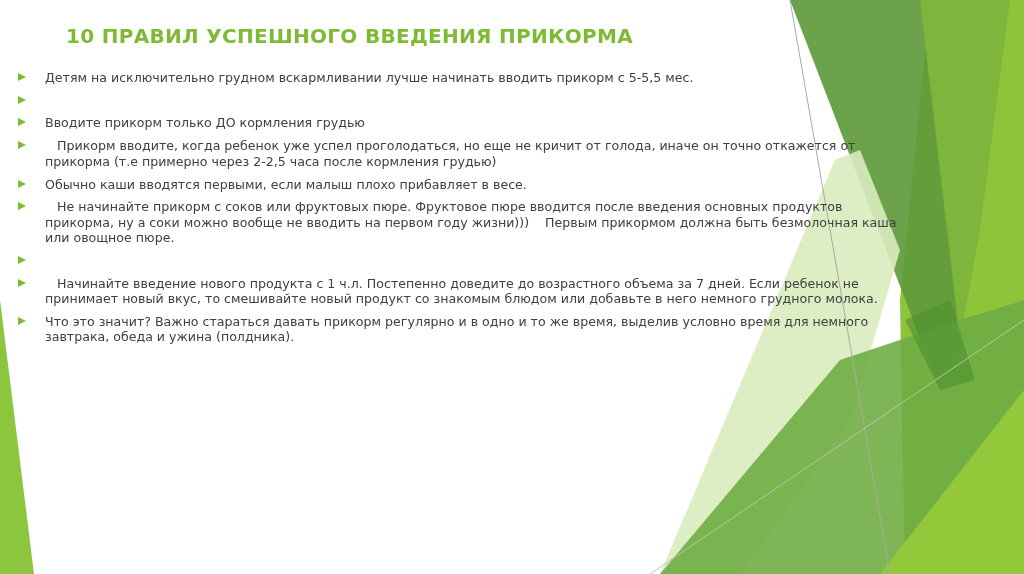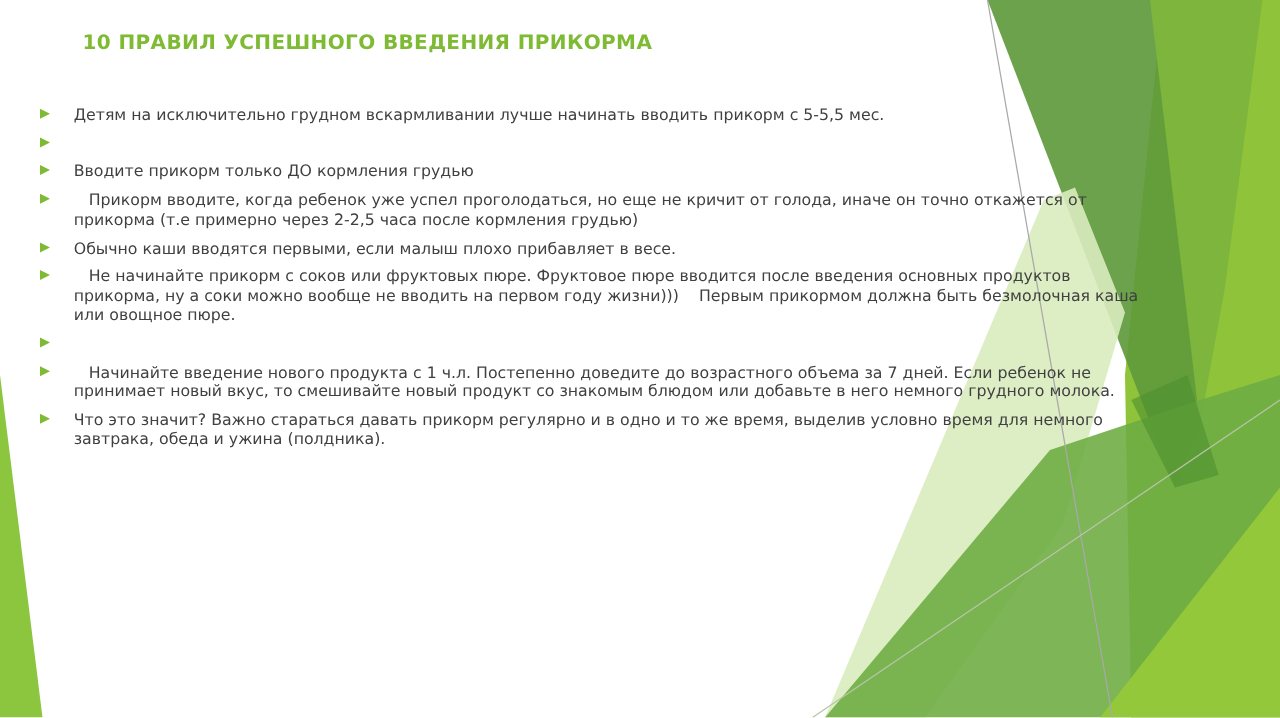--- a/index.html
+++ b/index.html
@@ -1,20 +1,20 @@
 <!DOCTYPE html>
 <html><head>
 <meta charset="utf-8">
 <style>
   html,body{margin:0;padding:0;}
   body{width:1024px;height:574px;overflow:hidden;background:#ffffff;position:relative;font-family:"DejaVu Sans","Liberation Sans",sans-serif;}
   .bg{position:absolute;left:0;top:0;width:1024px;height:574px;z-index:0;}
   .slide{position:absolute;left:0;top:0;width:1024px;height:574px;z-index:1;}
-  .title{position:absolute;left:66px;top:24px;font-size:16px;font-weight:bold;color:#7fba34;letter-spacing:0.3px;white-space:nowrap;}
-  .list{position:absolute;left:18px;top:70px;width:880px;margin:14px;padding:0;list-style:none;}
+  .title{position:absolute;left:66px;top:24px;font-size:20px;font-weight:bold;color:#7fba34;letter-spacing:0.3px;white-space:nowrap;}
+  .list{position:absolute;left:18px;top:70px;width:880px;margin:0;padding:0;list-style:none;}
   .item{position:relative;padding-left:27px;font-size:12.6px;line-height:15.3px;color:#404040;margin-bottom:7.6px;min-height:15px;}
   .bullet{position:absolute;left:0;top:3px;width:0;height:0;border-top:4.5px solid transparent;border-bottom:4.5px solid transparent;border-left:8px solid #7fba34;}
   .emph{font-weight:bold;font-style:italic;}
 </style>
 </head>
 <body>
 
 <svg class="bg" viewBox="0 0 1024 574" xmlns="http://www.w3.org/2000/svg">
 
   <polygon points="0,300 0,574 34,574" fill="#8cc63f"></polygon>

